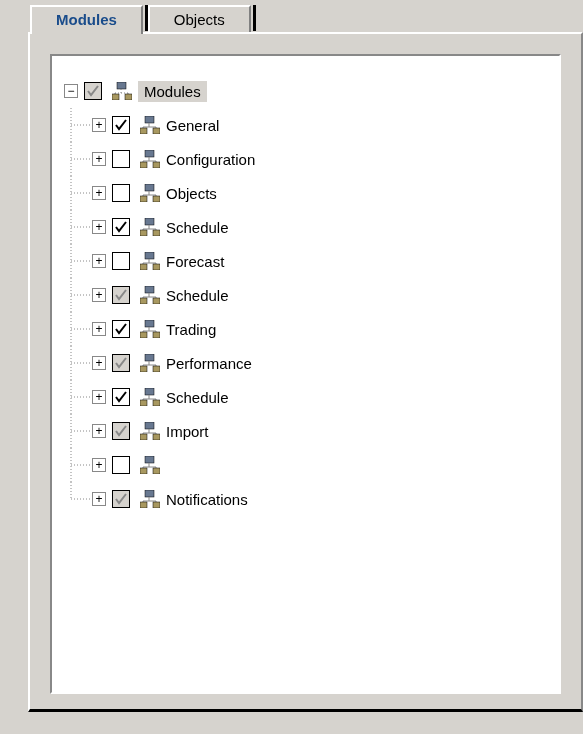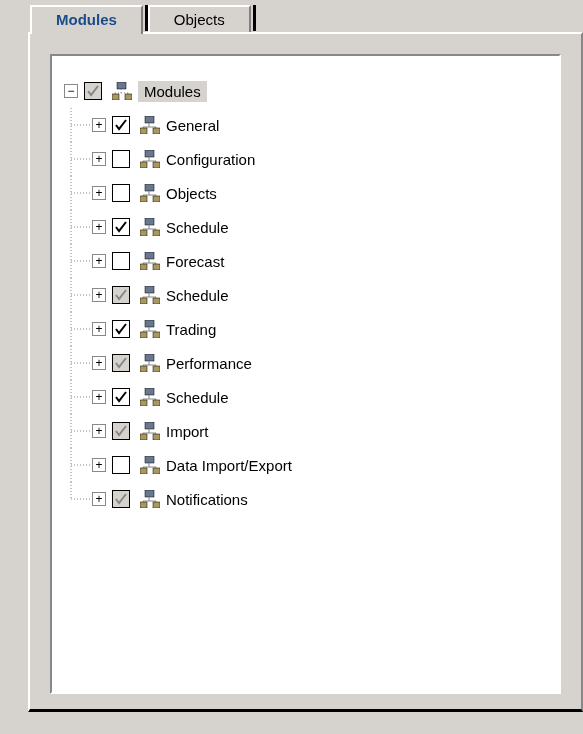--- a/index.html
+++ b/index.html
@@ -400,21 +400,20 @@
     <div class="checkbox "></div>
     <div class="mod-icon"><svg width="20" height="18">
     <rect x="5" y="0" width="9" height="7" fill="#687890" stroke="#000" stroke-width="0.5"></rect>
     <line x1="9" y1="7" x2="9" y2="11" stroke="#000" style="stroke-dasharray:none"></line>
     <line x1="3" y1="11" x2="16" y2="11" stroke="#000" style="stroke-dasharray:none"></line>
     <line x1="3" y1="11" x2="3" y2="13" stroke="#000" style="stroke-dasharray:none"></line>
     <line x1="16" y1="11" x2="16" y2="13" stroke="#000" style="stroke-dasharray:none"></line>
     <rect x="0" y="12" width="7" height="6" fill="#a89860" stroke="#000" stroke-width="0.5"></rect>
     <rect x="13" y="12" width="7" height="6" fill="#a89860" stroke="#000" stroke-width="0.5"></rect>
   </svg></div>
-    <span class="label">Data Import/Export</span>
   </div>
         <div class="tree-row" style="position: relative;">
     <div class="lines">
       <svg width="42" height="34">
         <line x1="7" y1="0" x2="7" y2="17"></line>
         <line x1="7" y1="17" x2="35" y2="17"></line>
       </svg>
     </div>
     <div class="expander" style="position: relative; margin-left: -14px;">+</div>
     <div class="checkbox tri">

